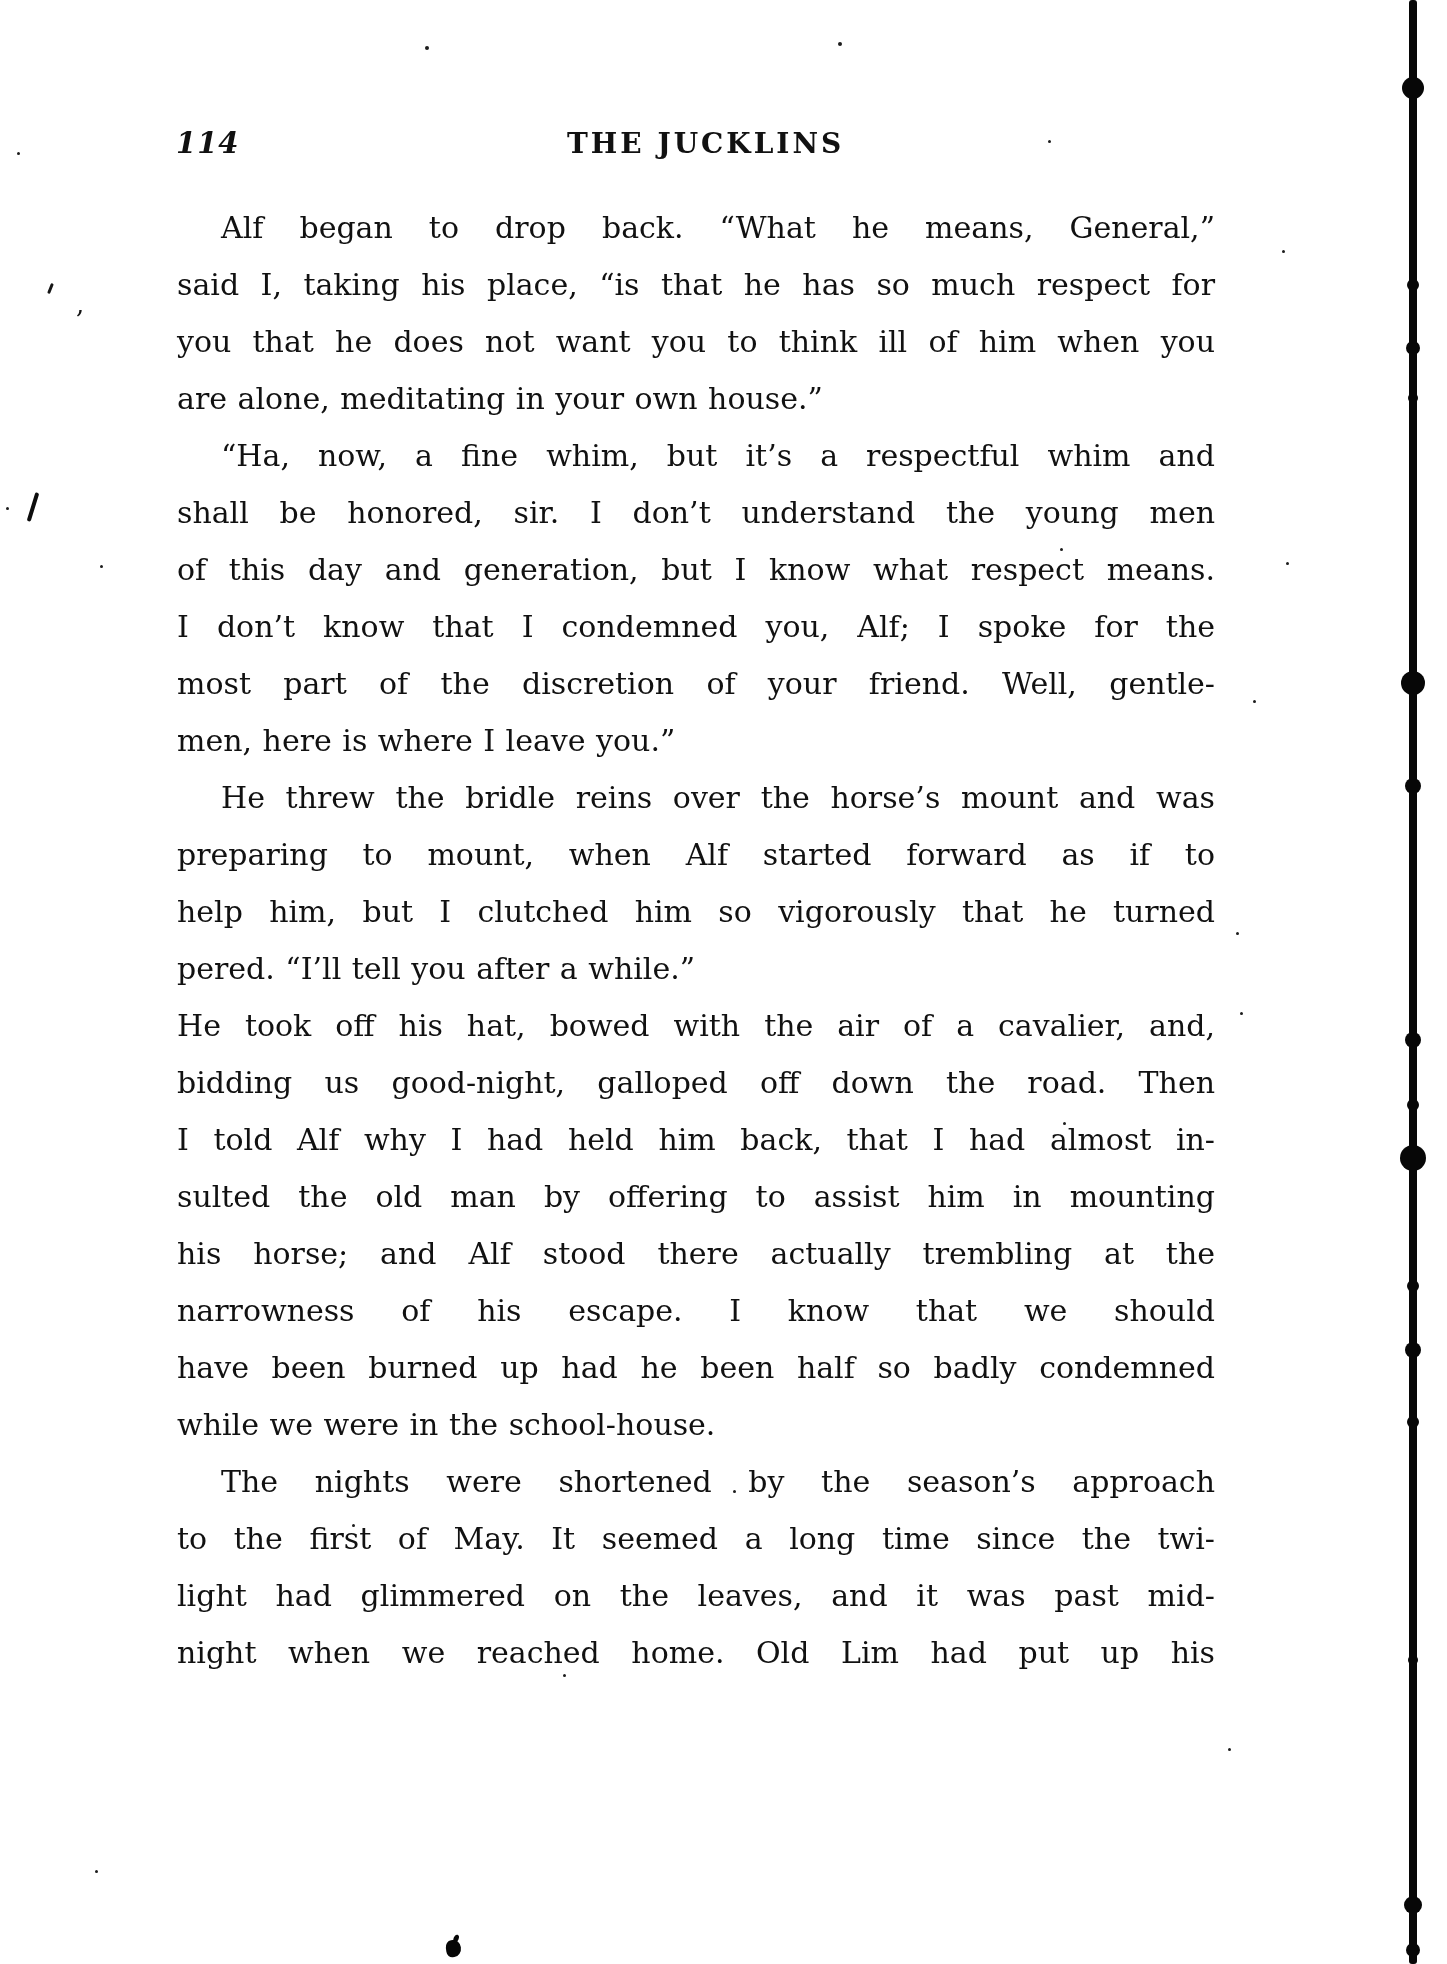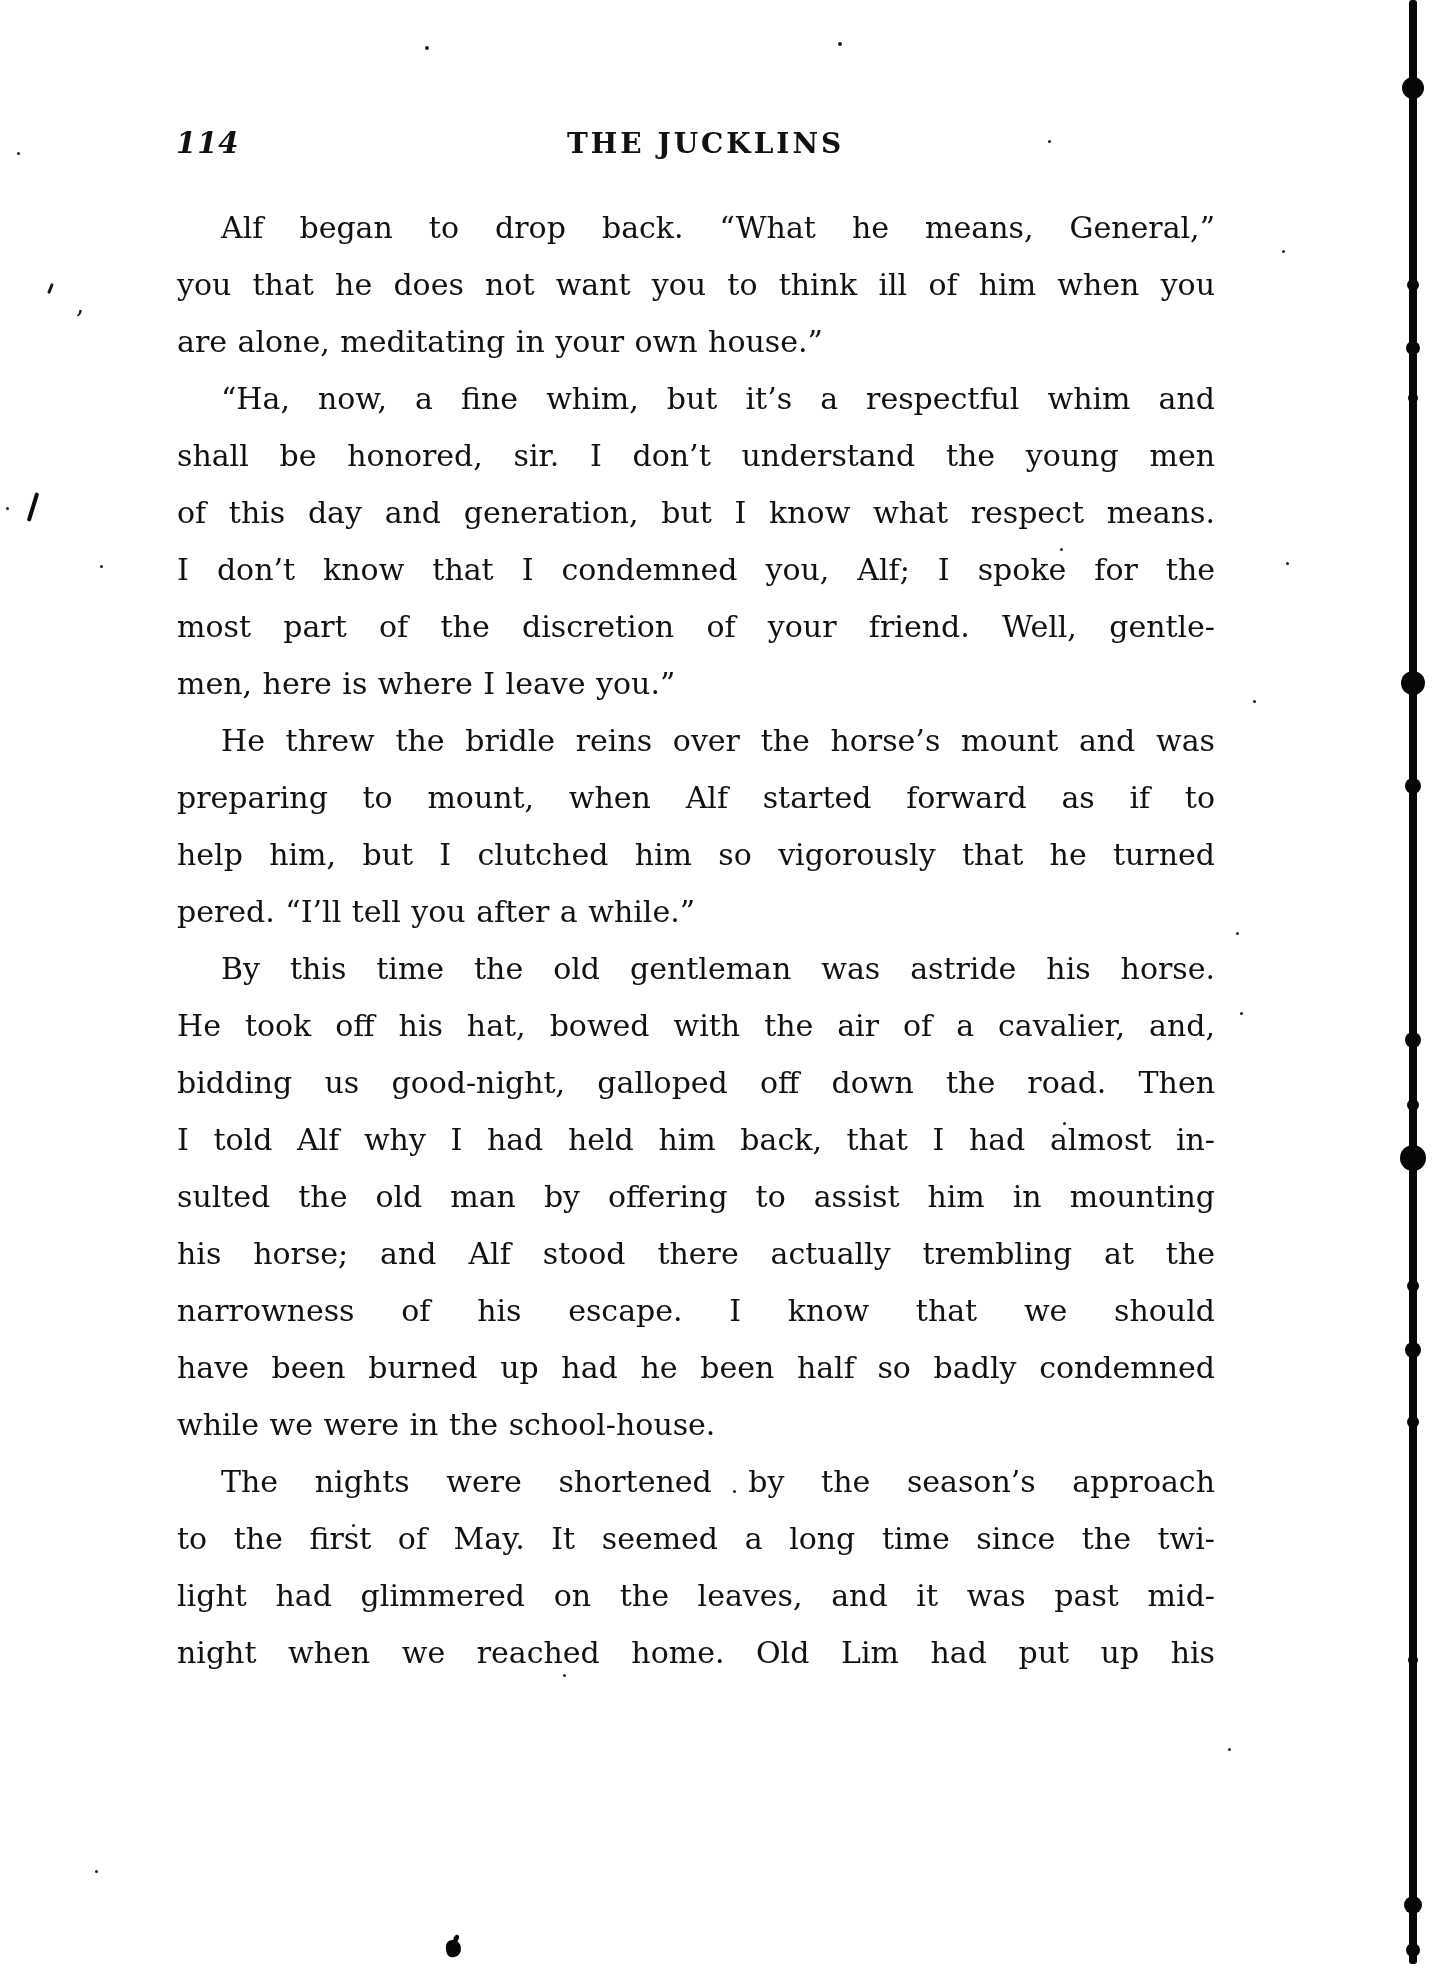--- a/index.html
+++ b/index.html
@@ -66,33 +66,33 @@
 
 <div class="page">
 
   <div class="header-row">
     <div class="page-number">114</div>
     <div class="header-title">THE JUCKLINS</div>
   </div>
 
   <div class="body-text">
       <div class="line indent">Alf began to drop back.  “What he means, General,”</div>
+      <div class="line">said I, taking his place, “is that he has so much respect for</div>
       <div class="line">you that he does not want you to think ill of him when you</div>
       <div class="line end">are alone, meditating in your own house.”</div>
       <div class="line indent">“Ha, now, a fine whim, but it’s a respectful whim and</div>
       <div class="line">shall be honored, sir.  I don’t understand the young men</div>
       <div class="line">of this day and generation, but I know what respect means.</div>
       <div class="line">I don’t know that I condemned you, Alf; I spoke for the</div>
       <div class="line">most part of the discretion of your friend.  Well, gentle-</div>
       <div class="line end">men, here is where I leave you.”</div>
       <div class="line indent">He threw the bridle reins over the horse’s mount and was</div>
       <div class="line">preparing to mount, when Alf started forward as if to</div>
       <div class="line">help him, but I clutched him so vigorously that he turned</div>
       <div class="line end">pered.  “I’ll tell you after a while.”</div>
-      <div class="line indent">By this time the old gentleman was astride his horse.</div>
       <div class="line">He took off his hat, bowed with the air of a cavalier, and,</div>
       <div class="line">bidding us good-night, galloped off down the road.  Then</div>
       <div class="line">I told Alf why I had held him back, that I had almost in-</div>
       <div class="line">sulted the old man by offering to assist him in mounting</div>
       <div class="line">his horse; and Alf stood there actually trembling at the</div>
       <div class="line">narrowness of his escape.  I know that we should</div>
       <div class="line">have been burned up had he been half so badly condemned</div>
       <div class="line end">while we were in the school-house.</div>
       <div class="line indent">The nights were shortened by the season’s approach</div>
       <div class="line">to the first of May.  It seemed a long time since the twi-</div>

